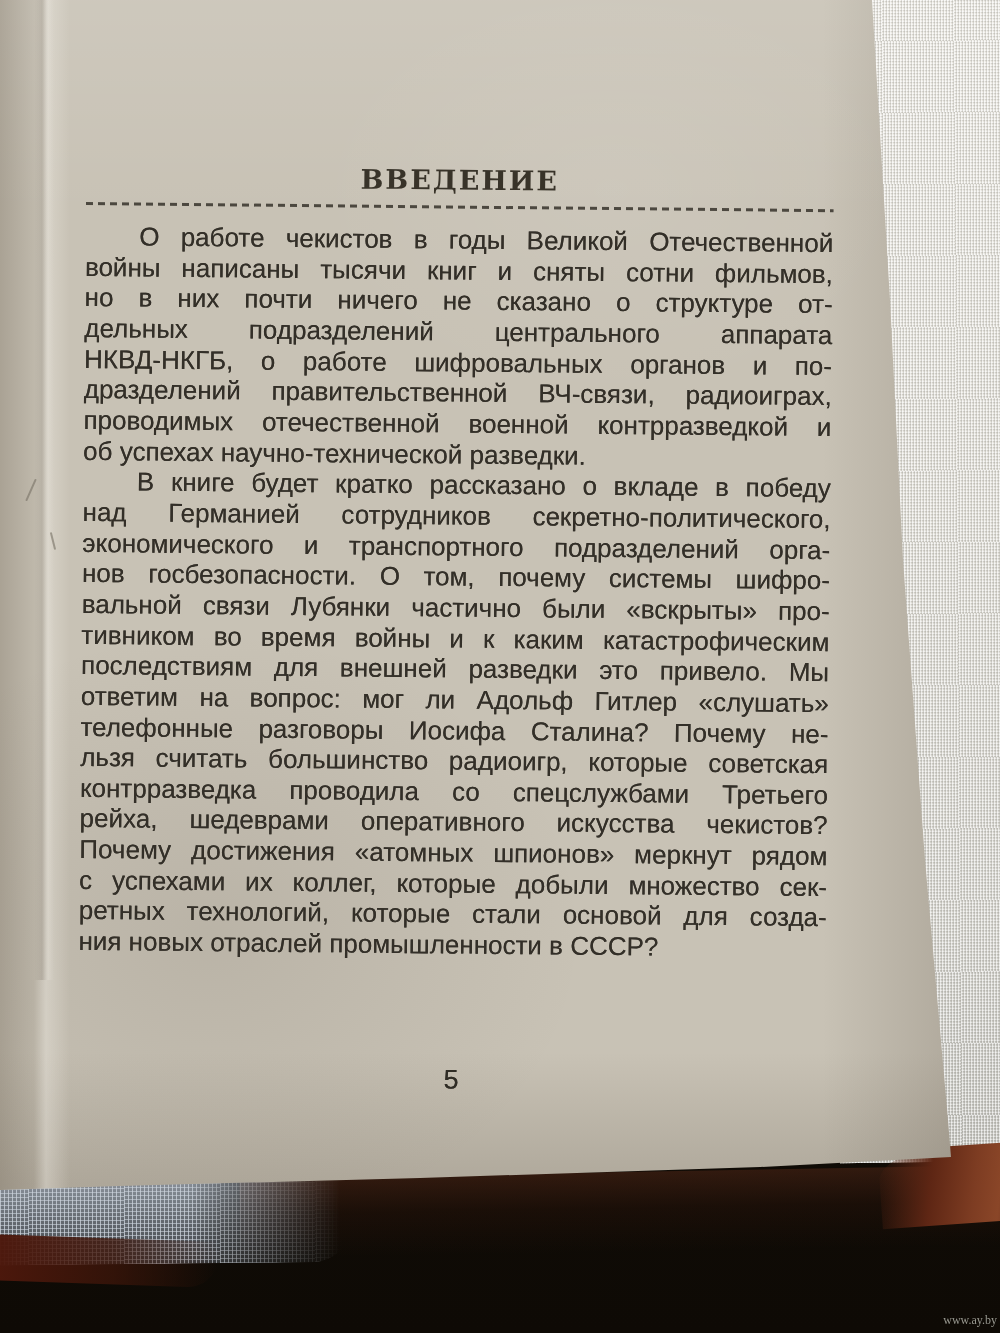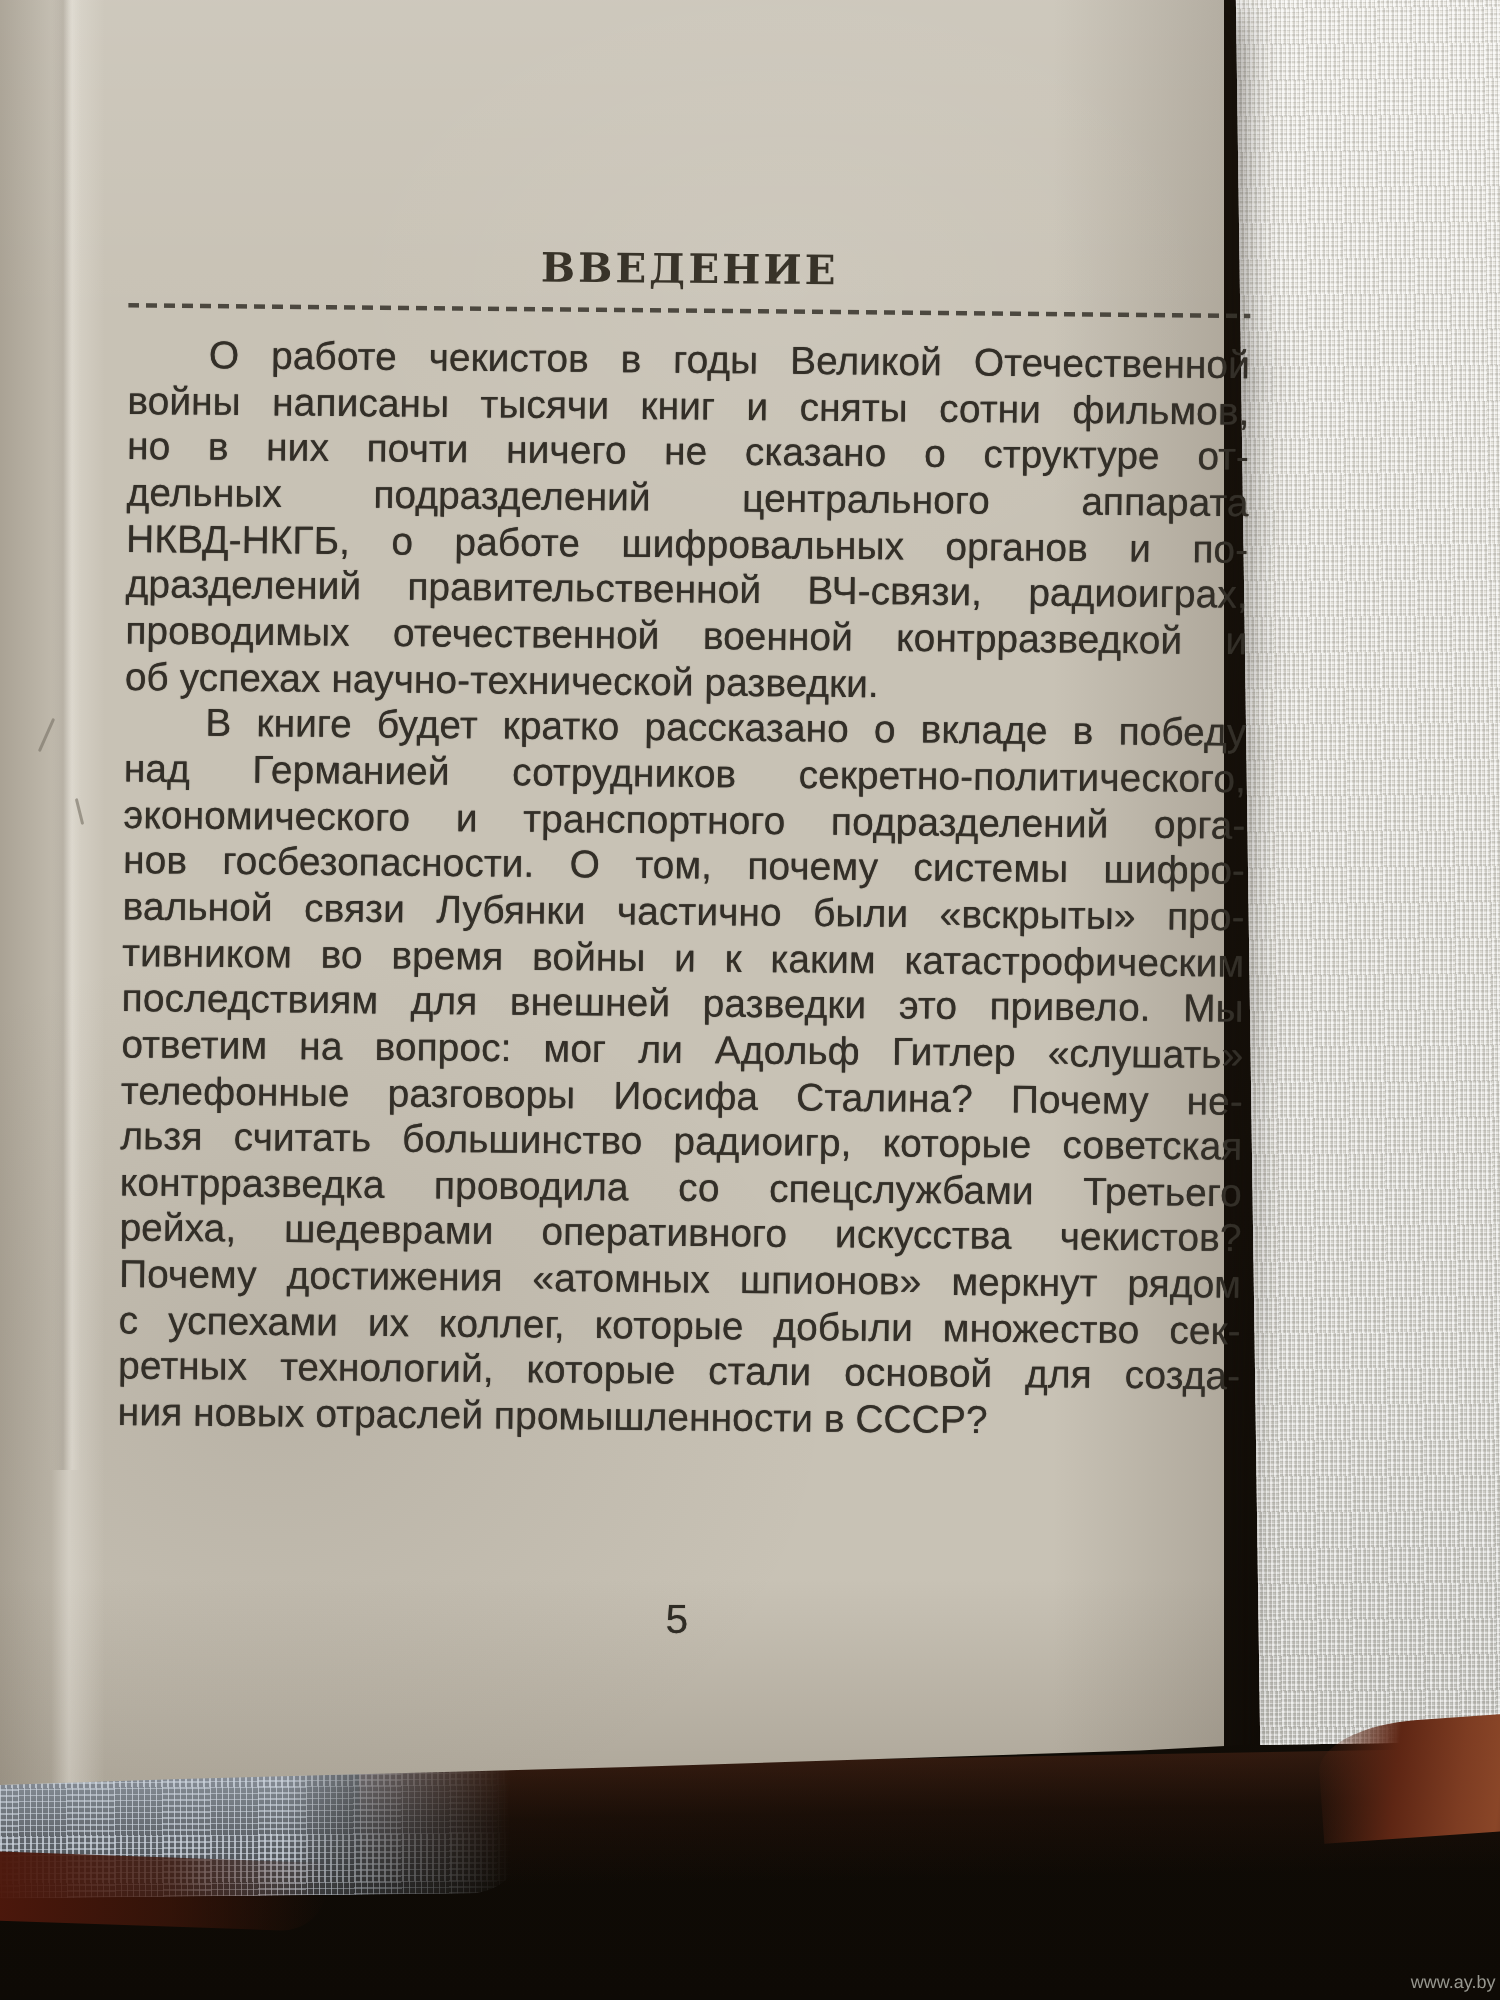--- a/index.html
+++ b/index.html
@@ -28,21 +28,21 @@
       repeating-linear-gradient(0deg, rgba(196,204,213,.65) 0 1px, rgba(0,0,0,0) 1px 4px),
       linear-gradient(180deg, rgba(148,156,166,.85) 0%, rgba(96,102,110,.55) 70%, rgba(40,42,46,.1) 100%);
     -webkit-mask-image:linear-gradient(90deg,#000 55%,transparent 97%);
     mask-image:linear-gradient(90deg,#000 55%,transparent 97%);
     border-radius:0 0 40px 10px;transform:rotate(-0.6deg);}
   .table-red-bl{position:absolute;left:-12px;top:1238px;width:230px;height:46px;
     background:linear-gradient(90deg,#4e180c 0%, rgba(62,22,10,.75) 55%, rgba(0,0,0,0) 100%);
     transform:rotate(2deg);border-radius:0 0 30px 0;}
 
   
-  .page{position:absolute;left:0;top:0;width:816px;height:1196px;
+  .page{position:absolute;left:0;top:0;width:956px;height:1196px;
     background-color:#c8c2b5;
     background-image:
       linear-gradient(90deg, rgba(120,110,95,.38) 0px, rgba(120,110,95,.12) 34px, rgba(245,242,235,.35) 46px, rgba(0,0,0,0) 70px),
       linear-gradient(90deg, rgba(0,0,0,0) 86%, rgba(90,80,68,.22) 100%),
       linear-gradient(180deg, rgba(255,255,255,.10) 0%, rgba(0,0,0,0) 18%, rgba(0,0,0,0) 88%, rgba(86,76,62,.22) 99%),
       radial-gradient(430px 300px at 64% 16%, rgba(255,255,255,.08), rgba(0,0,0,0) 70%),
       radial-gradient(520px 420px at 22% 78%, rgba(60,50,40,.10), rgba(0,0,0,0) 72%);
     clip-path:polygon(0px 0px, 872px 0px, 890px 300px, 903px 560px, 925px 860px, 948px 1120px, 951px 1157px, 760px 1167px, 420px 1178px, 120px 1186px, 0px 1190px);
     filter:drop-shadow(9px 10px 14px rgba(22,17,11,.55));}
   .crease{position:absolute;left:34px;top:0;width:20px;height:980px;
@@ -64,21 +64,21 @@
   .tcol{margin-top:16px;font-size:26px;line-height:30.65px;
     color:#332f28;text-shadow:0 0 .6px rgba(51,47,40,.85);}
   .tline{text-align:justify;text-align-last:justify;white-space:nowrap;}
   .tline.plast{text-align-last:left;}
   .tline.indent{text-indent:54px;}
   .pagenum{margin-top:104px;text-align:center;font-size:27px;color:#2f2c25;
     text-shadow:0 0 .6px rgba(47,44,37,.8);}
 
   
   .watermark{position:absolute;right:3px;bottom:5px;
-    font-family:Liberation Sans, sans-serif;
+    font-family:Liberation Serif, serif;
     font-size:12px;color:#97978f;letter-spacing:0px;}
 </style>
 </head>
 <body>
 
 <div class="stage">
 
   <div class="fabric-right"></div>
   <div class="table-red-mid"></div>
   <div class="table-red-br"></div>

